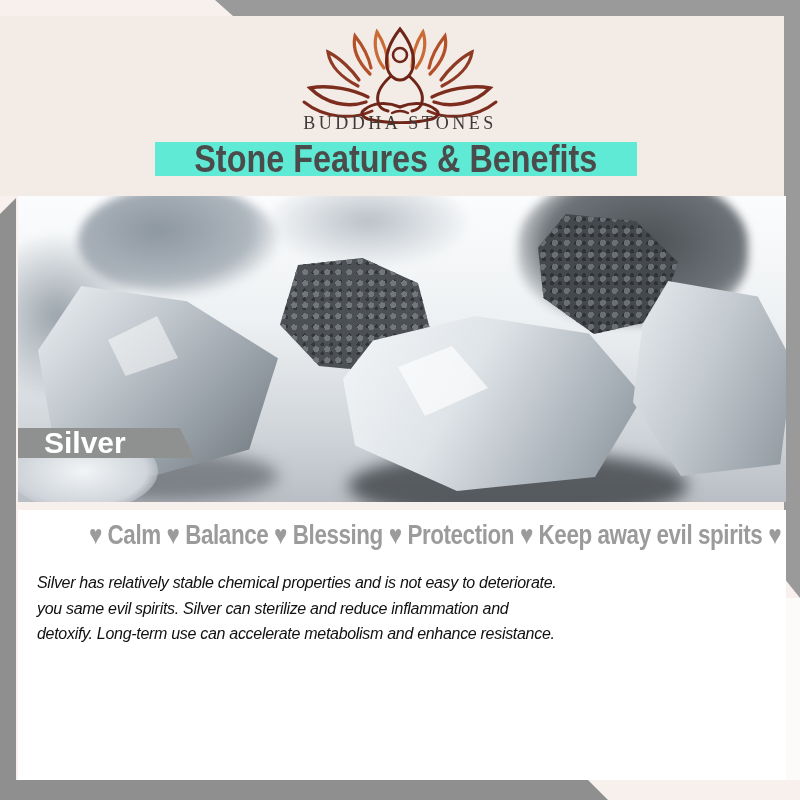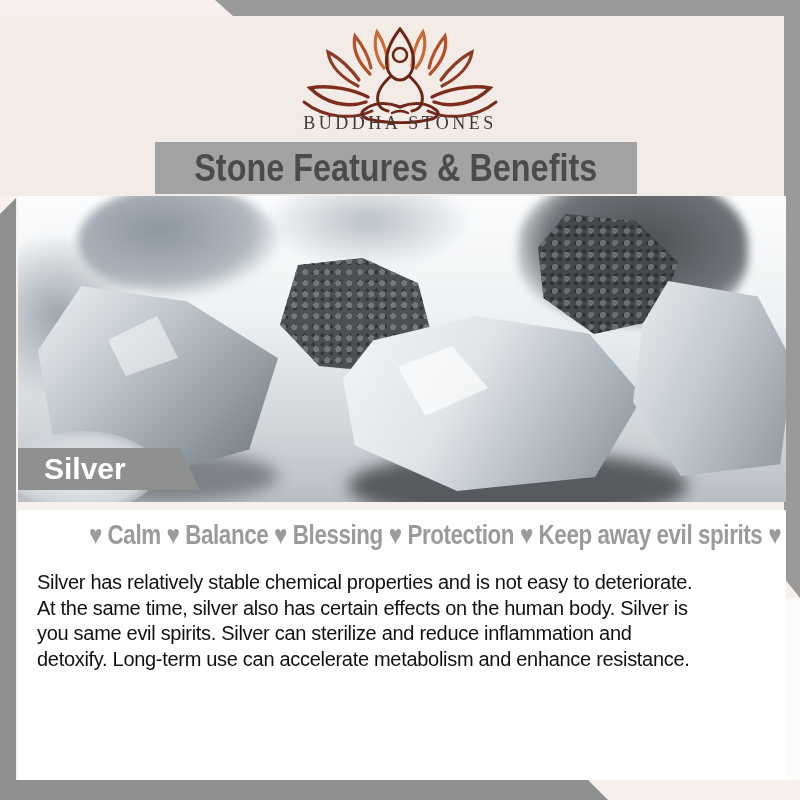--- a/index.html
+++ b/index.html
@@ -17,21 +17,21 @@
             clip-path:polygon(16px 0,16px 602px,0 602px,0 16px);}
   #band-bottom{left:0;top:780px;width:800px;height:20px;background:#8f8f8f;
             clip-path:polygon(0 0,588px 0,608px 20px,0 20px);}
 
   
   #header-area{left:0;top:16px;width:785px;height:180px;background:#f3ebe6;}
   #logo-wrap{left:0;top:24px;width:800px;height:120px;text-align:center;}
   #brand-name{left:0;top:113px;width:800px;text-align:center;
               font-family:"Liberation Serif",serif;font-size:18px;
               letter-spacing:3.5px;color:#3e3934;}
-  #title-bar{left:155px;top:142px;width:482px;height:52px;background:#a3a3a3;
+  #title-bar{left:155px;top:142px;width:482px;height:34px;background:#5eead4;
              display:flex;align-items:center;justify-content:center;}
   #section-title{font-weight:bold;font-size:39px;color:#4b4b4b;white-space:nowrap;}
   .cx{display:inline-block;transform:scaleX(0.83);transform-origin:center;}
 
   
   #photo{left:18px;top:196px;width:768px;height:306px;overflow:hidden;
          background:linear-gradient(180deg,#fbfcfd 0%,#eef1f3 40%,#cfd4d9 78%,#b9bec4 100%);}
   #photo .blur{filter:blur(4px);}
   .rock{position:absolute;}
   #blob1{left:60px;top:-10px;width:200px;height:110px;border-radius:50%;
@@ -66,32 +66,32 @@
   #shadow-bottom{left:330px;top:255px;width:340px;height:70px;border-radius:50%;
          filter:blur(8px);background:rgba(52,56,60,0.75);}
   #shadow-left{left:40px;top:255px;width:220px;height:50px;border-radius:50%;
          filter:blur(8px);background:rgba(70,75,80,0.55);}
   #facet1{left:380px;top:150px;width:90px;height:70px;background:rgba(255,255,255,0.65);
          clip-path:polygon(0 30%,60% 0,100% 60%,30% 100%);}
   #facet2{left:90px;top:120px;width:70px;height:60px;background:rgba(255,255,255,0.5);
          clip-path:polygon(0 40%,70% 0,100% 70%,25% 100%);}
 
   
-  #badge{left:18px;top:448px;width:182px;height:42px;background:#8f9191;
+  #badge{left:18px;top:428px;width:182px;height:30px;background:#8f9191;
          clip-path:polygon(0 0,162px 0,182px 42px,0 42px);
          display:flex;align-items:center;}
   #badge-label{color:#ffffff;font-weight:bold;font-size:30px;padding-left:26px;}
 
   
   #white-panel{left:18px;top:510px;width:768px;height:270px;background:#ffffff;}
   #white-sliver{left:786px;top:598px;width:14px;height:182px;background:#fcfbfa;}
   #benefits-line{margin-top:8px;text-align:center;font-weight:bold;font-size:27px;
          line-height:34px;color:#9b9b9b;letter-spacing:-0.5px;white-space:nowrap;}
   #description{margin-top:18px;padding-left:19px;color:#111111;}
-  .desc-line{font-size:20px;line-height:25.5px;letter-spacing:-0.3px;white-space:nowrap;}
+  .desc-line{font-size:16px;line-height:25.5px;letter-spacing:-0.3px;white-space:nowrap;font-style:italic;}
 </style>
 </head>
 <body>
 
 <div id="canvas">
 
   <div class="abs" id="header-area"></div>
 
   <div class="abs band" id="band-top"></div>
   <div class="abs band" id="band-right"></div>
@@ -151,20 +151,19 @@
   </div>
 
   <div class="abs" id="badge">
     <span id="badge-label">Silver</span>
   </div>
 
   <div class="abs" id="white-panel">
     <div id="benefits-line"><span class="cx">♥ Calm ♥ Balance ♥ Blessing ♥ Protection ♥ Keep away evil spirits ♥</span></div>
     <div id="description">
       <div class="desc-line">Silver has relatively stable chemical properties and is not easy to deteriorate.</div>
-      <div class="desc-line">At the same time, silver also has certain effects on the human body. Silver is</div>
       <div class="desc-line">you same evil spirits. Silver can sterilize and reduce inflammation and</div>
       <div class="desc-line">detoxify. Long-term use can accelerate metabolism and enhance resistance.</div>
     </div>
   </div>
   <div class="abs" id="white-sliver"></div>
 
 </div>
 
 </body></html>

